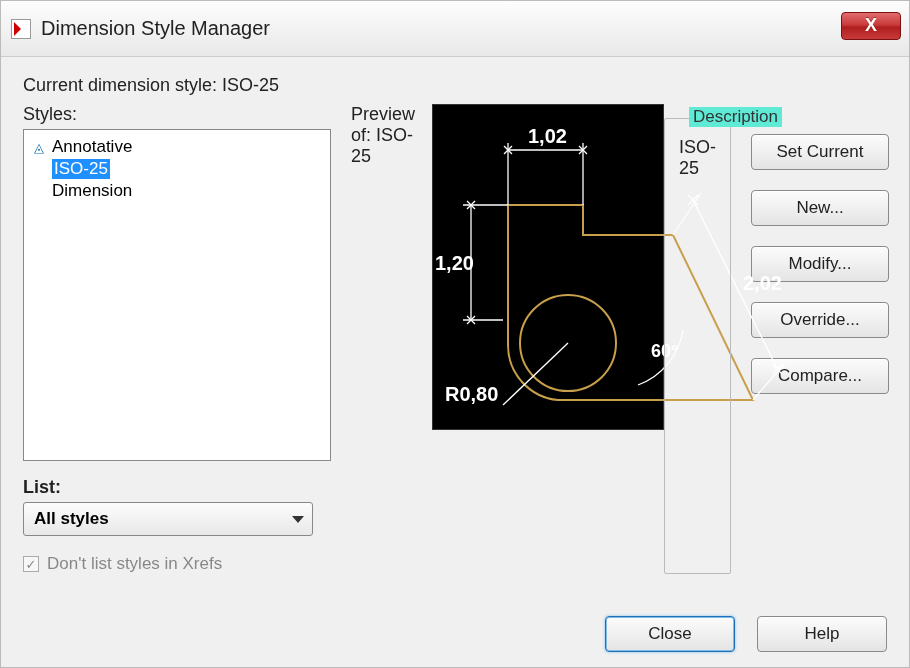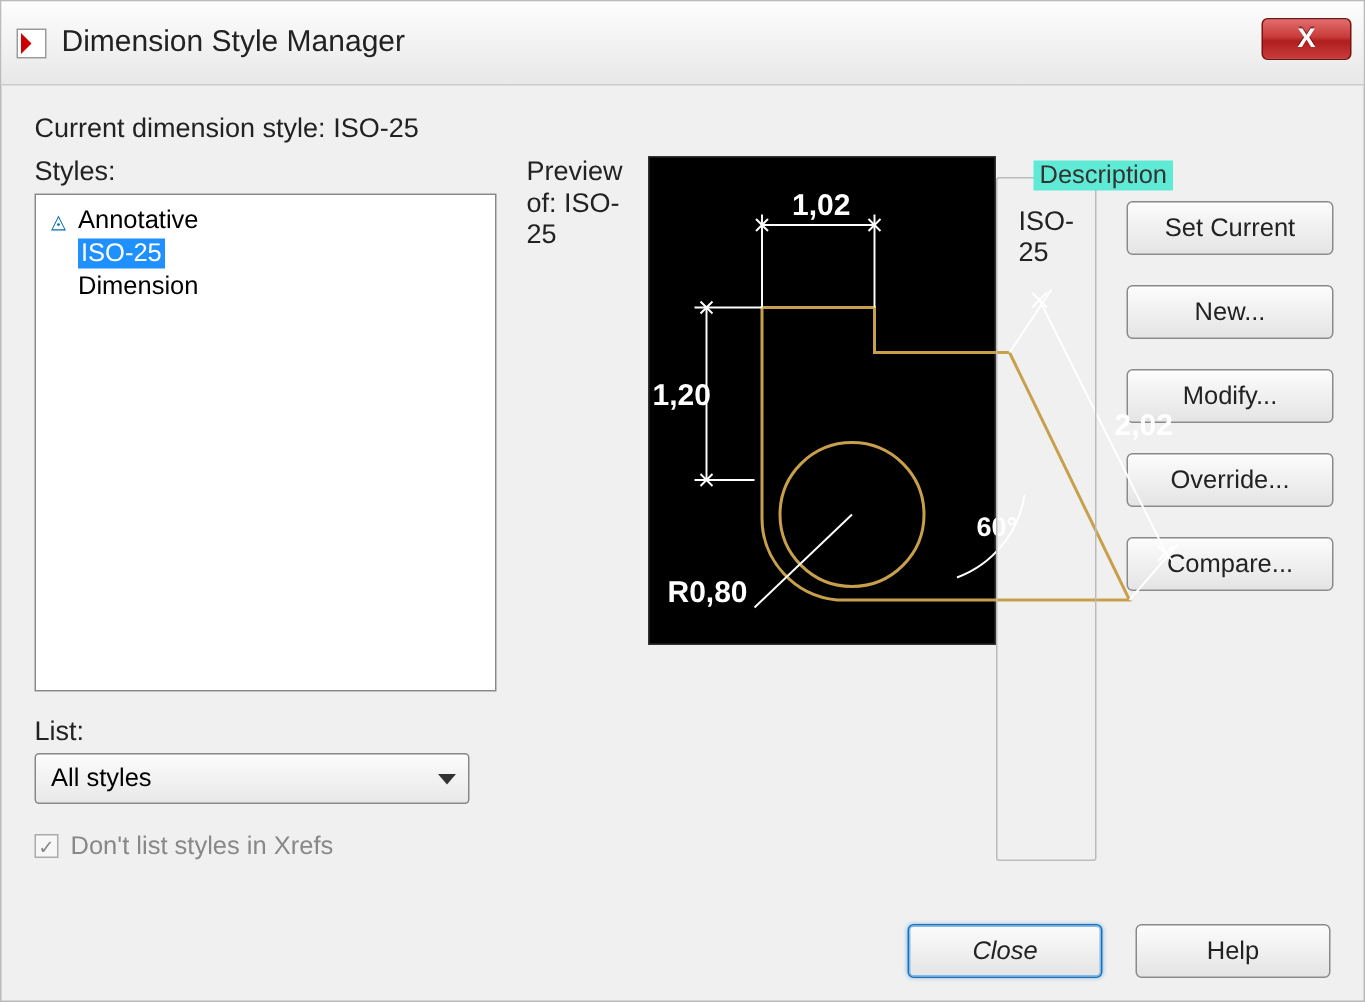--- a/index.html
+++ b/index.html
@@ -160,23 +160,22 @@
     border: 1px solid #8a8a8a;
     border-radius: 4px;
     font-size: 17px;
     color: #222;
     cursor: pointer;
     box-shadow: inset 0 1px 0 #fff;
   }
   .btn.default {
     border: 1px solid #1e6fb8;
     box-shadow: 0 0 0 1px #7fbde9 inset, 0 0 3px #7fbde9;
-    font-style: italic;
-  }
-  .list-row { margin-top: 16px; }
+  }
+  .list-row { margin-top: 16px; font-weight: bold; }
   .select {
     width: 290px; height: 34px;
     background: linear-gradient(#fcfcfc,#e8e8e8);
     border: 1px solid #888;
     border-radius: 3px;
     display: flex; align-items: center;
     padding: 0 8px 0 10px;
     font-size: 17px;
     cursor: pointer;
     justify-content: space-between;

